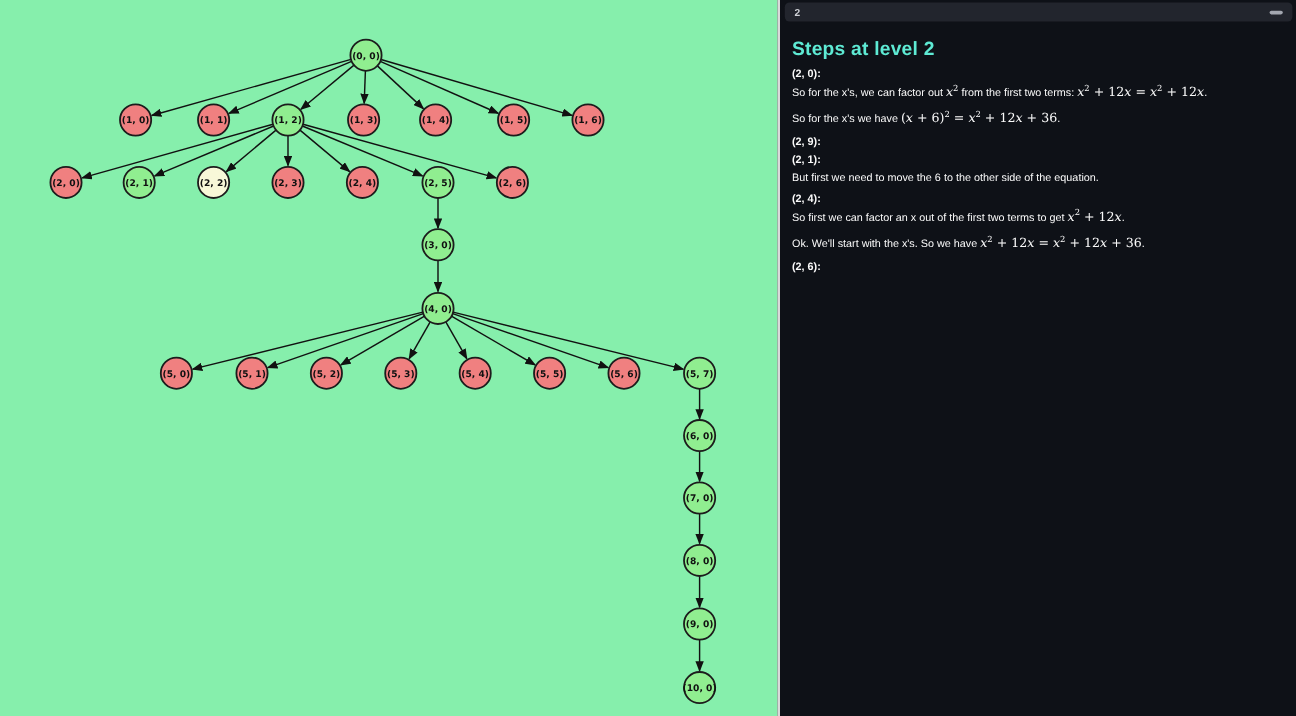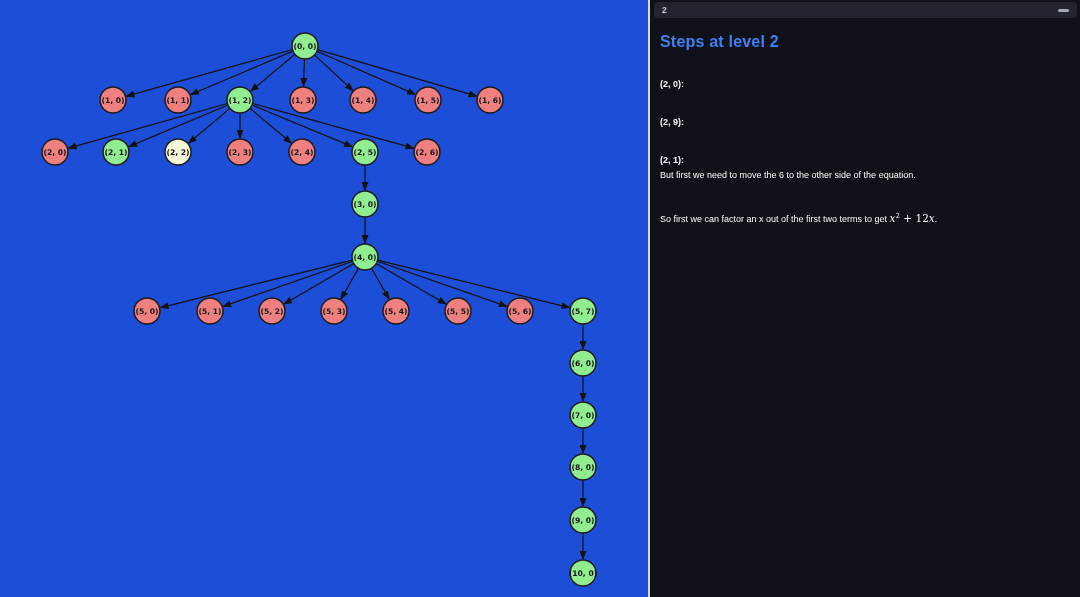--- a/index.html
+++ b/index.html
@@ -1,20 +1,20 @@
 <!DOCTYPE html>
 <html><head>
 <meta charset="utf-8">
 <style>
   * { margin: 0; padding: 0; box-sizing: border-box; }
   html, body { width: 1080px; height: 597px; overflow: hidden; }
   body { font-family: "Liberation Sans", sans-serif; display: flex; }
 
   .tree-panel {
-    width: 648px; height: 597px; background: #1d4ed8; position: relative;
+    width: 648px; height: 597px; background: #86efac; position: relative;
     flex: 0 0 648px;
   }
   .tree-panel svg { display: block; }
 
   .steps-panel {
     width: 432px; height: 597px; background: #0e1117;
     border-left: 2px solid #d9d9d9;
     color: #fafafa; position: relative; overflow: hidden;
     flex: 0 0 432px;
   }
@@ -24,26 +24,26 @@
     border-radius: 4px; display: flex; align-items: center;
     padding: 0 8px; cursor: pointer;
   }
   .expander-label { font-size: 8.5px; color: #cfd1d6; font-weight: bold; }
   .minus-icon {
     margin-left: auto; width: 11px; height: 3px; background: #a3a7b0;
     border-radius: 2px; display: inline-block; cursor: pointer;
   }
 
   .panel-title {
-    font-size: 16px; font-weight: bold; color: #3b82f6;
+    font-size: 16px; font-weight: bold; color: #5eead4;
     margin: 15px 10px 0 10px; letter-spacing: 0.2px;
   }
 
   .steps-list { margin: 4px 12px 0 10px; }
-  .step { margin-top: 28px; }
+  .step { margin-top: 5px; }
   .step-label { font-size: 9px; font-weight: bold; color: #fafafa; }
   .step-text { font-size: 9px; color: #fafafa; line-height: 1.6; margin-top: 3px; }
   .math { font-family: "DejaVu Serif", serif; font-size: 10.5px; white-space: nowrap; }
   .math i { font-style: italic; }
   .math sup { font-size: 7px; vertical-align: super; line-height: 0; }
 </style>
 </head>
 <body>
 
 <div class="tree-panel">
@@ -207,31 +207,36 @@
 
 <div class="steps-panel">
   <div class="expander-header">
     <span class="expander-label">2</span>
     <span class="minus-icon"></span>
   </div>
   <div class="panel-title">Steps at level 2</div>
   <div class="steps-list" id="steps-list">
       <div class="step">
         <div class="step-label">(2, 0):</div>
-      </div>
-      <div class="step">
+        <div class="step-text">So for the x's, we can factor out <span class="math"><i>x</i><sup>2</sup></span> from the first two terms: <span class="math"><i>x</i><sup>2</sup> + 12<i>x</i> = <i>x</i><sup>2</sup> + 12<i>x</i></span>.</div>
+      </div>
+      <div class="step">
+        <div class="step-text">So for the x's we have <span class="math">(<i>x</i> + 6)<sup>2</sup> = <i>x</i><sup>2</sup> + 12<i>x</i> + 36</span>.</div>
       </div>
       <div class="step">
         <div class="step-label">(2, 9):</div>
       </div>
       <div class="step">
         <div class="step-label">(2, 1):</div>
         <div class="step-text">But first we need to move the 6 to the other side of the equation.</div>
       </div>
       <div class="step">
+        <div class="step-label">(2, 4):</div>
         <div class="step-text">So first we can factor an x out of the first two terms to get <span class="math"><i>x</i><sup>2</sup> + 12<i>x</i></span>.</div>
       </div>
       <div class="step">
-      </div>
-      <div class="step">
+        <div class="step-text">Ok. We'll start with the x's. So we have <span class="math"><i>x</i><sup>2</sup> + 12<i>x</i> = <i>x</i><sup>2</sup> + 12<i>x</i> + 36</span>.</div>
+      </div>
+      <div class="step">
+        <div class="step-label">(2, 6):</div>
       </div>
     </div>
 </div>
 
 </body></html>

